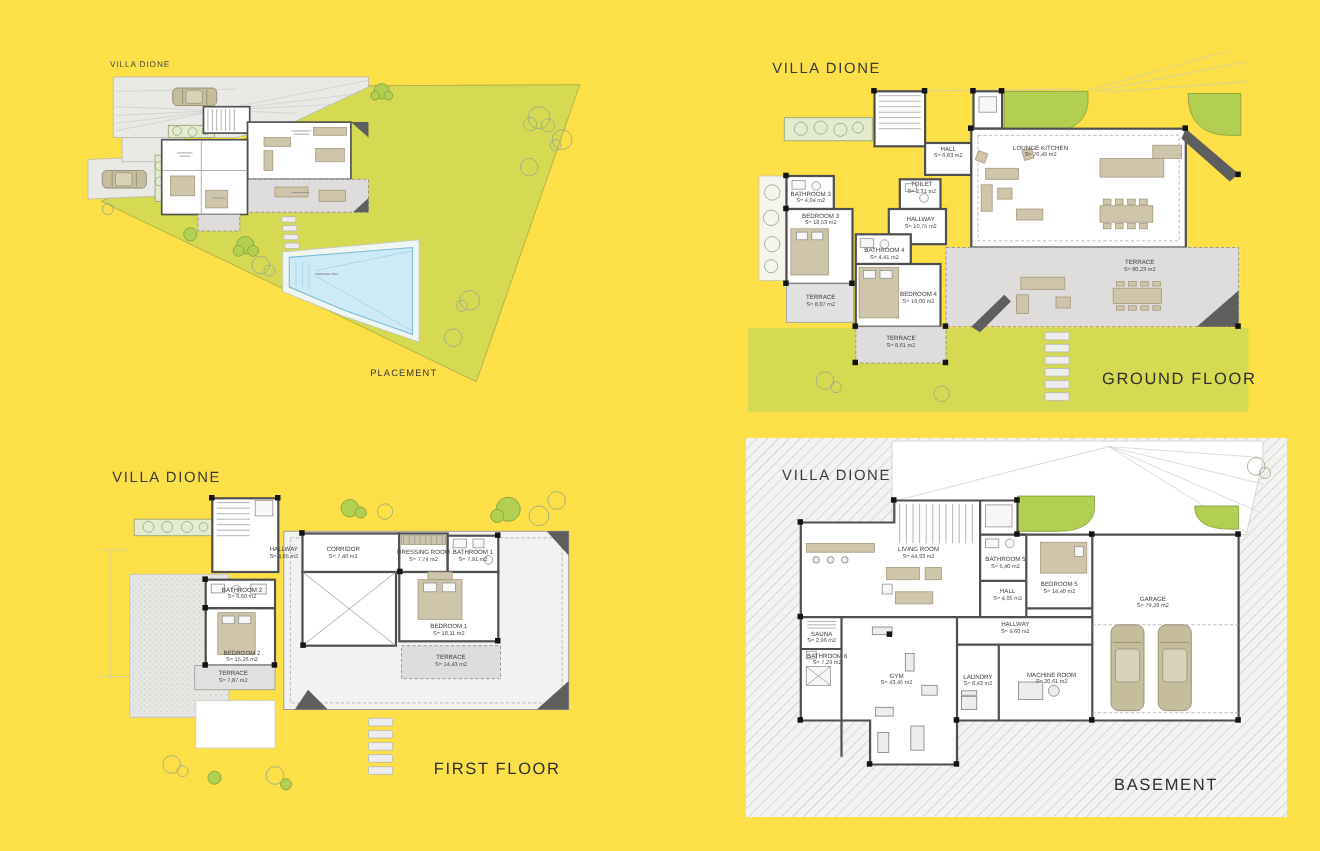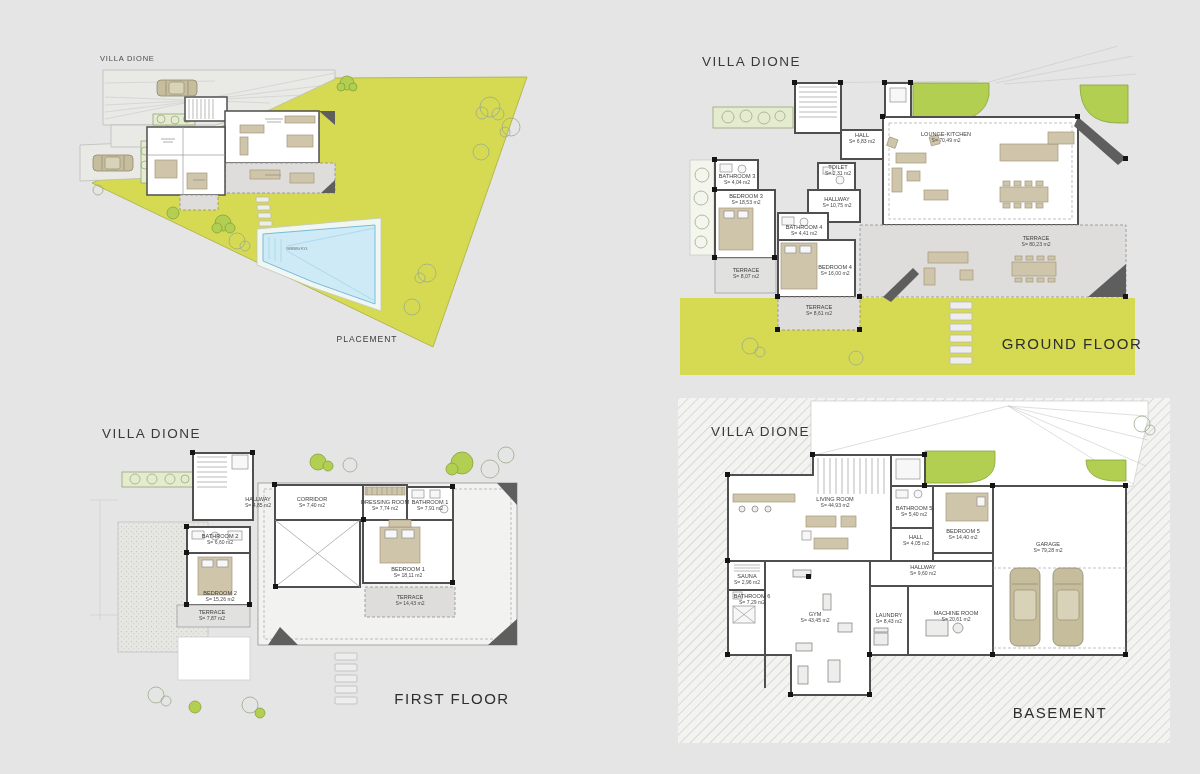--- a/index.html
+++ b/index.html
@@ -1,16 +1,16 @@
 <!DOCTYPE html>
 <html><head>
 <meta charset="utf-8">
 <style>
   html,body{margin:0;padding:0;background:#fff;}
-  .stage{position:relative;width:1200px;height:774px;background:#e5e5e5;overflow:hidden;
+  .stage{position:relative;width:1200px;height:774px;background:#fde047;overflow:hidden;
          font-family:"Liberation Sans",sans-serif;}
   .panel{position:absolute;}
   svg text{font-family:"Liberation Sans",sans-serif;fill:#3c3c3c;}
   .ttl{font-size:13.5px;letter-spacing:1.5px;fill:#3a3a3a;}
   .ttl-s{font-size:7.5px;letter-spacing:.8px;fill:#4a4a4a;}
   .cap{font-size:15px;letter-spacing:1.5px;fill:#2e2e2e;text-anchor:middle;}
   .cap-s{font-size:8.5px;letter-spacing:1px;fill:#3a3a3a;text-anchor:middle;}
   .lbl{font-size:5.6px;text-anchor:middle;fill:#3d3d3d;}
   .lbl .a{font-size:5.1px;fill:#4a4a4a;}
   .microlbl{font-size:2.6px;text-anchor:middle;fill:#6a6a6a;}

